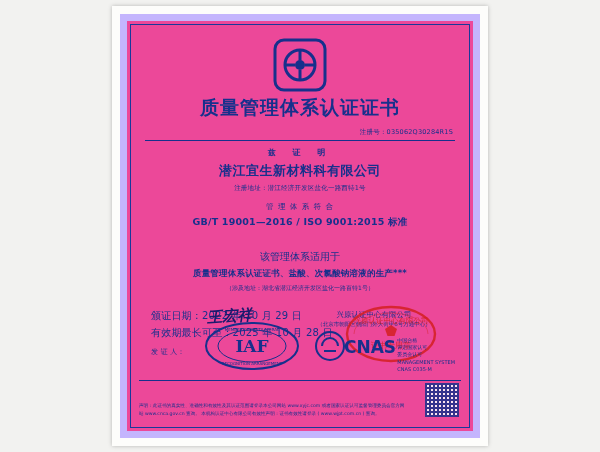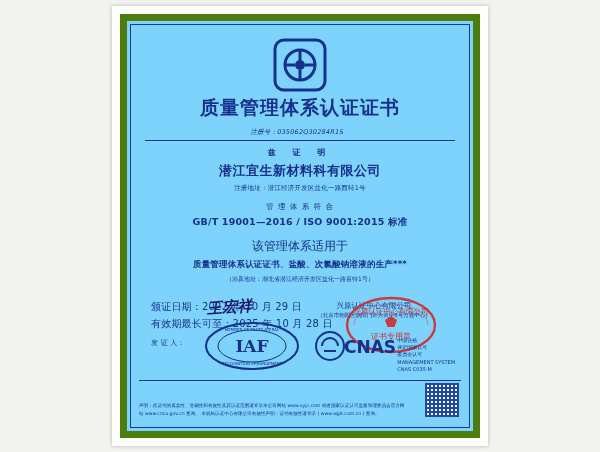--- a/index.html
+++ b/index.html
@@ -32,22 +32,22 @@
     box-shadow: 0 0 4px rgba(0,0,0,0.25);
   }
 
   
   .blue-frame {
     position: absolute;
     left: 8px;
     top: 8px;
     right: 8px;
     bottom: 8px;
-    border: 7px solid #4d7c0f;
-    background: #7dd3fc;
+    border: 7px solid #c4b5fd;
+    background: #ec4899;
   }
   .blue-frame-inner {
     position: absolute;
     left: 3px;
     top: 3px;
     right: 3px;
     bottom: 3px;
     border: 1px solid #18399b;
   }
 
@@ -78,24 +78,24 @@
     font-size: 19px;
     font-weight: bold;
     letter-spacing: 1px;
     color: #17308c;
     margin-top: 2px;
   }
 
   .reg-line {
     font-size: 6.5px;
     color: #17308c;
+    text-align: right;
     margin-top: 7px;
     padding-right: 6px;
     letter-spacing: 0.2px;
-    font-style: italic;
   }
 
   .divider {
     height: 1px;
     background: #17308c;
     margin: 3px 4px 0 4px;
   }
 
   .zi-zheng-ming {
     font-size: 8px;
@@ -125,22 +125,22 @@
   }
 
   .standard-line {
     font-size: 9.5px;
     font-weight: bold;
     margin-top: 4px;
     letter-spacing: 0.2px;
   }
 
   .scope-label {
-    font-size: 12px;
-    margin-top: 9px;
+    font-size: 10px;
+    margin-top: 21px;
   }
 
   .scope-text {
     font-size: 8.5px;
     font-weight: bold;
     margin-top: 4px;
     letter-spacing: 0.2px;
   }
 
   .scope-note {

